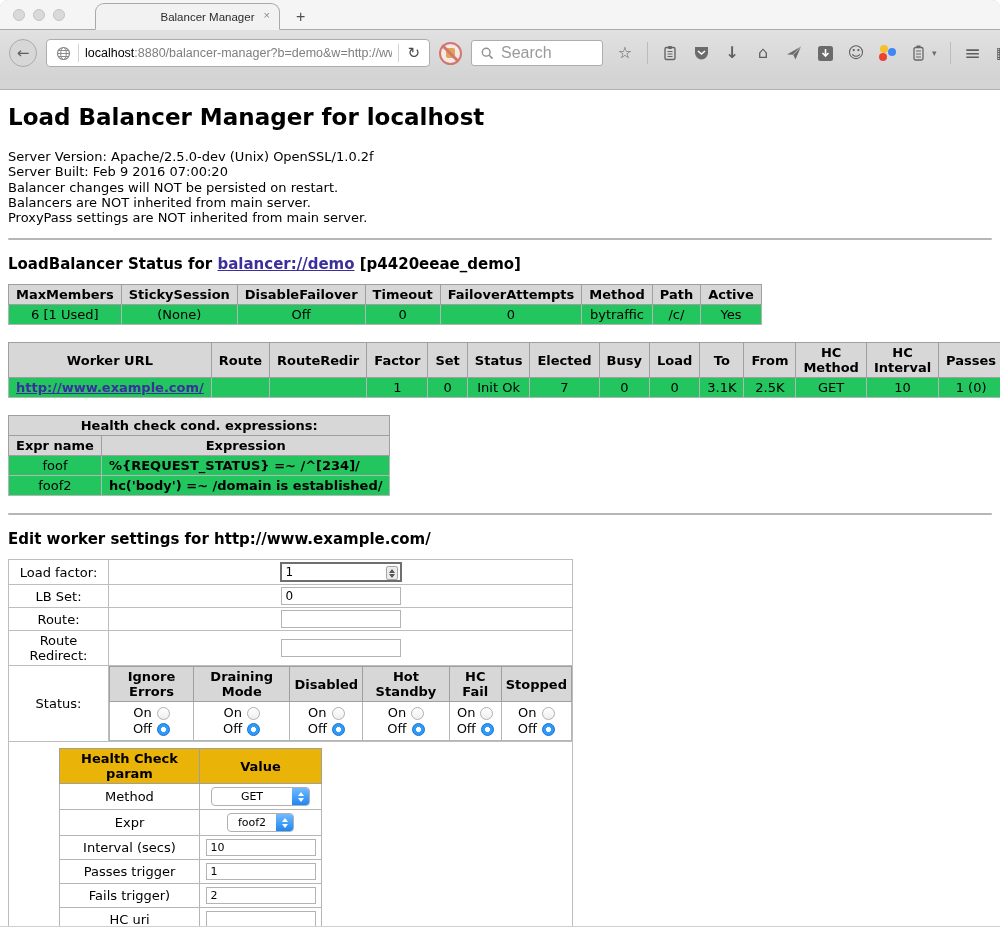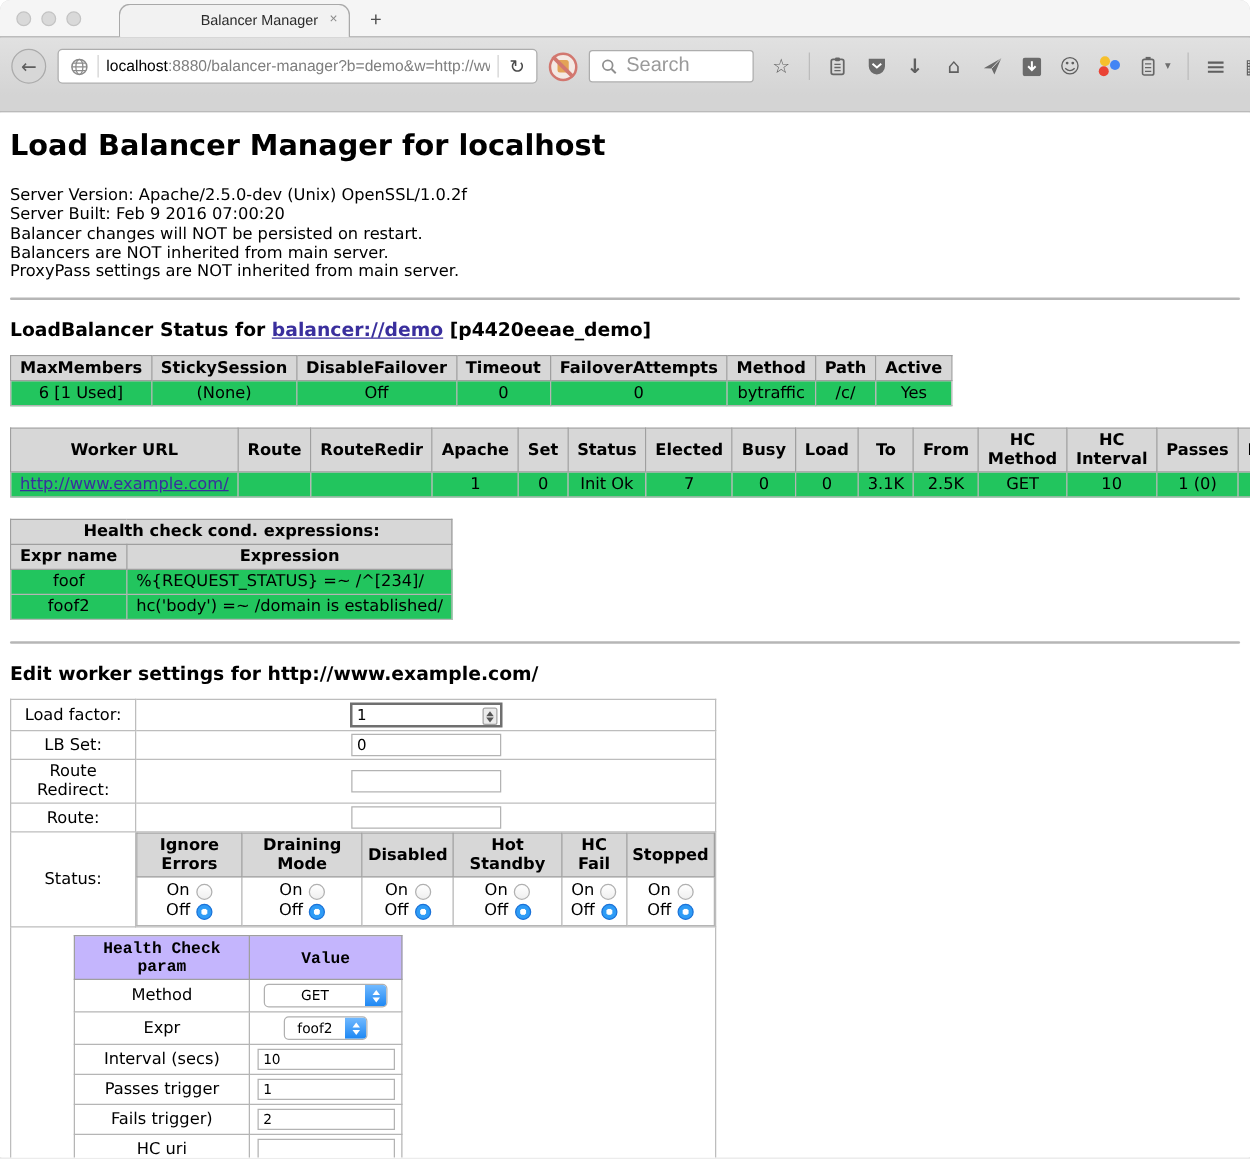--- a/index.html
+++ b/index.html
@@ -59,21 +59,21 @@
   h1.pgtitle { font-size:23px; margin:12px 0 19px 0; font-weight:bold; }
   .info div { line-height:15.3px; }
   hr.rule { border:none; height:2px; background:#9d9d9d; margin:13px 0; border-radius:1px; opacity:.75; }
   h3.sec { font-size:15px; font-weight:bold; margin:15px 0 11px 0; }
   a.plink { color:#3a2f9d; text-decoration:underline; font-weight:bold; }
   a.cell-link { color:#3a2f9d; text-decoration:underline; }
 
   table.t { border-collapse:collapse; font-size:13px; margin:0 0 17px 0; }
   table.t th { background:#d7d7d7; border:1px solid #9f9f9f; padding:2px 7px; font-weight:bold; text-align:center; }
   table.t td { border:1px solid #b5b5b5; padding:2px 7px; text-align:center; background:#22c55e; }
-  table.t td.left { text-align:left; }
+  table.t td.left { text-align:left;font-weight:bold; }
 
   table.worker { width:984px; }
   table.expr td.left { text-align:left; }
 
   
   table.form { width:565px; border-collapse:collapse; font-size:13px; margin:0; }
   table.form td { border:1px solid #bdbdbd; background:#fff; padding:2px 4px; }
   td.flabel { width:100px; text-align:center; }
   td.fval   { text-align:center; }
   input.txt { width:120px; height:18px; border:1px solid #b3b3b3; font-size:12px; padding:1px 4px;
@@ -90,21 +90,21 @@
   table.status th { background:#d7d7d7; border:1px solid #9f9f9f; padding:2px 4px; font-size:13px; }
   table.status td { border:1px solid #b5b5b5; padding:3px 2px; }
   .rline { display:flex; align-items:center; justify-content:center; gap:5px; line-height:16px; }
   .rlabel { font-size:13px; }
   .radio { width:13px; height:13px; border-radius:50%; border:1px solid #b0b0b0;
            background:linear-gradient(#ffffff,#efefef); display:inline-block; }
   .radio.sel { border:1px solid #1a72d8;
                background:radial-gradient(circle at 50% 50%, #ffffff 0 2.4px, #2e9cf6 2.6px 100%); }
 
   table.hc { border-collapse:collapse; margin:4px 0 4px 48px; font-size:13px; }
-  table.hc th { background:#c4b5fd; border:1px solid #9f9f9f; padding:2px 8px;font-family:Liberation Mono, monospace; }
+  table.hc th { background:#eab308; border:1px solid #9f9f9f; padding:2px 8px; }
   table.hc td { border:1px solid #b5b5b5; padding:3px 4px; text-align:center; }
   td.hc-label { width:140px; }
   td.hc-value { width:122px; }
   input.txt2 { width:110px; height:17px; border:1px solid #b3b3b3; font-size:11px; padding:1px 4px;
                font-family:"DejaVu Sans",sans-serif; text-align:left; }
   .mac-select { display:inline-flex; height:19px; border:1px solid #b0b0b0; border-radius:4px;
                 background:#fff; align-items:stretch; overflow:hidden; vertical-align:middle; }
   .mac-select .val { font-size:11px; display:flex; align-items:center; justify-content:center; padding:0 6px; }
   .mac-select.wide .val { width:80px; }
   .mac-select.narrow .val { width:48px; }
@@ -252,21 +252,21 @@
       </tr>
     </tbody>
       </table>
 
     <table class="t worker">
       <tbody>
           <tr>
         <th>Worker URL</th>
         <th>Route</th>
         <th>RouteRedir</th>
-        <th>Apache</th>
+        <th>Factor</th>
         <th>Set</th>
         <th>Status</th>
         <th>Elected</th>
         <th>Busy</th>
         <th>Load</th>
         <th>To</th>
         <th>From</th>
         <th>HC Method</th>
         <th>HC Interval</th>
         <th>Passes</th>
@@ -330,25 +330,25 @@
                   <span class="sp-down"></span>
                 </span>
           </span>
         </td>
       </tr>
       <tr>
         <td class="flabel">LB Set:</td>
         <td class="fval"><input class="txt" type="text" value="0" style=""></td>
       </tr>
       <tr>
+        <td class="flabel">Route:</td>
+        <td class="fval"><input class="txt" type="text" value="" style=""></td>
+      </tr>
+      <tr>
         <td class="flabel">Route Redirect:</td>
-        <td class="fval"><input class="txt" type="text" value="" style=""></td>
-      </tr>
-      <tr>
-        <td class="flabel">Route:</td>
         <td class="fval"><input class="txt" type="text" value="" style=""></td>
       </tr>
       <tr>
         <td class="flabel">Status:</td>
         <td style="padding:0;">
           <table class="status">
             <tbody>
                   <tr>
               <th>Ignore Errors</th>
               <th>Draining Mode</th>

